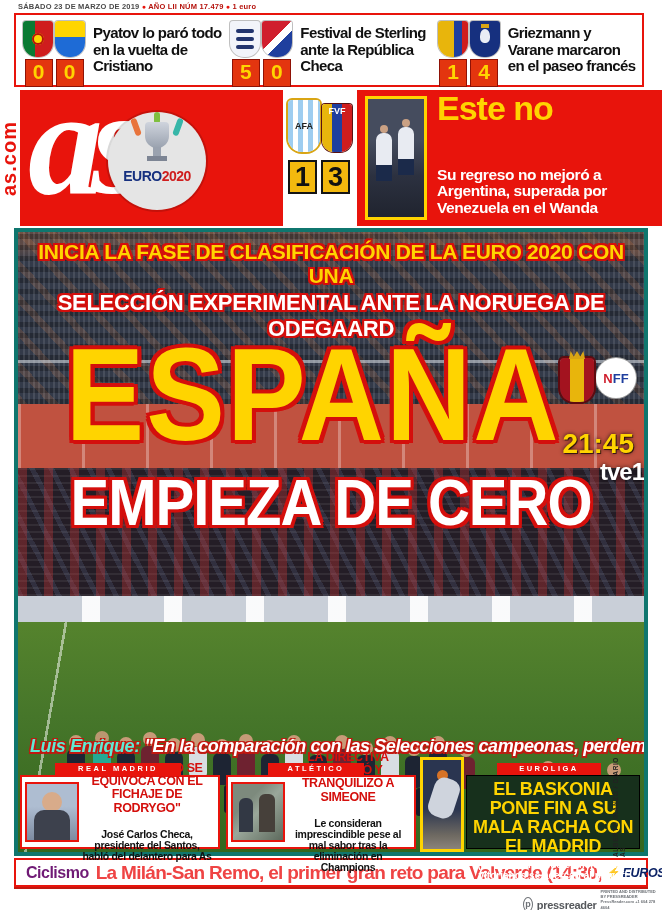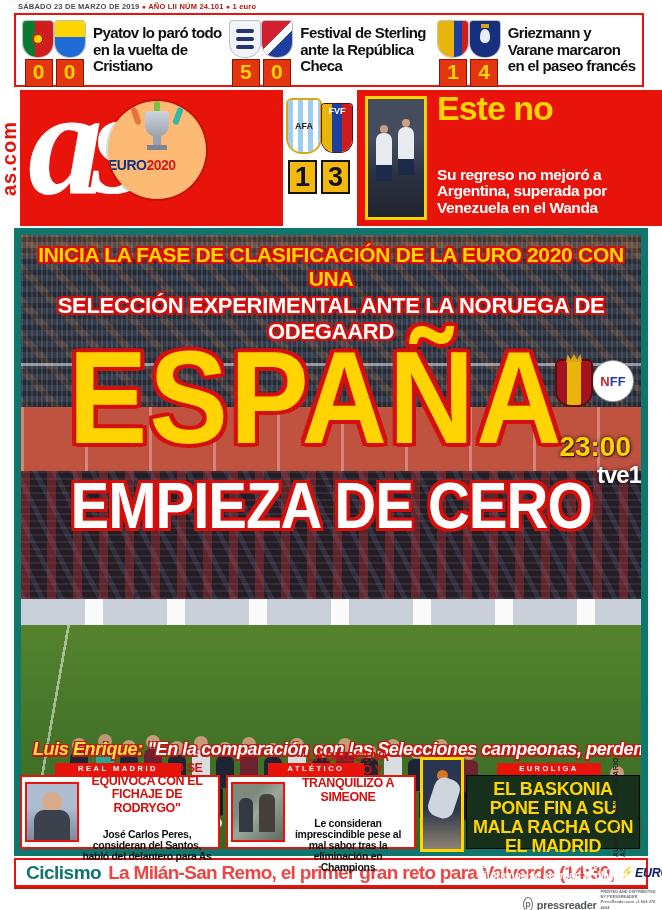--- a/index.html
+++ b/index.html
@@ -39,22 +39,22 @@
   .theadline{font-weight:bold;font-size:15px;line-height:1.1;color:#101010;letter-spacing:-.6px;
              padding-top:6px;}
 
   
   .ascom{position:absolute;left:-2px;top:92px;height:134px;width:22px;
          writing-mode:vertical-rl;transform:rotate(180deg);text-align:center;
          color:#e8140c;font-weight:bold;font-size:20px;letter-spacing:1px;}
   .asbox{position:absolute;left:20px;top:90px;width:263px;height:136px;background:#e8140c;overflow:hidden;}
   .aslogo{position:absolute;left:8px;top:-34px;color:#fff;font-family:"Liberation Serif",serif;
           font-style:italic;font-weight:bold;font-size:150px;letter-spacing:-12px;}
-  .eurobadge{position:absolute;left:88px;top:11px;width:98px;height:98px;border-radius:50%;
-             background:#fdba74;box-shadow:0 0 0 2px rgba(0,0,0,.15);overflow:hidden;}
+  .eurobadge{position:absolute;left:88px;top:22px;width:98px;height:98px;border-radius:50%;
+             background:#e5e5e5;box-shadow:0 0 0 2px rgba(0,0,0,.15);text-align:center;overflow:hidden;}
   .trophy{margin:8px auto 0;width:40px;height:46px;position:relative;}
   .trophy .cup{position:absolute;left:8px;top:2px;width:24px;height:26px;border-radius:4px 4px 12px 12px;
         background:linear-gradient(180deg,#cfd4dd,#9aa2af);}
   .trophy .stem{position:absolute;left:16px;top:27px;width:8px;height:9px;background:#9aa2af;}
   .trophy .base{position:absolute;left:10px;top:36px;width:20px;height:5px;background:#7d8594;}
   .trophy .ray1,.trophy .ray2,.trophy .ray3{position:absolute;top:-2px;width:6px;height:18px;border-radius:3px;}
   .trophy .ray1{left:-4px;background:#e8743c;transform:rotate(-20deg);}
   .trophy .ray2{left:38px;background:#37b6a8;transform:rotate(20deg);}
   .trophy .ray3{left:17px;top:-8px;height:12px;background:#7fbf3f;}
   .eurotext{font-weight:bold;font-size:14px;letter-spacing:-.5px;margin-top:2px;}
@@ -81,21 +81,21 @@
   .messiphoto .fig:after{content:"";position:absolute;left:4px;top:-8px;width:8px;height:8px;border-radius:50%;background:#caa184;}
   .messiphoto .fig.f1{left:8px;top:34px;} .messiphoto .fig.f2{left:30px;top:28px;}
   .messiphoto .shorts{position:absolute;width:16px;height:16px;background:#1b2a4a;}
   .messiphoto .s1{left:8px;top:66px;} .messiphoto .s2{left:30px;top:60px;}
   .messititle{position:absolute;left:80px;top:2px;color:#ffd400;font-weight:bold;font-size:34px;
         line-height:.98;letter-spacing:-1px;}
   .messisub{position:absolute;left:80px;top:77px;width:205px;color:#fff;font-weight:bold;font-size:15.5px;
         line-height:1.06;letter-spacing:-.4px;}
 
   
-  .photo{position:absolute;left:14px;top:228px;width:634px;height:628px;border:7px solid #0f766e;
+  .photo{position:absolute;left:14px;top:228px;width:634px;height:628px;border:4px solid #0f766e;
          box-sizing:border-box;overflow:hidden;background:#2e3442;}
   .crowd-upper{position:absolute;left:0;top:0;width:100%;height:172px;background-color:#333a49;
       background-image:
         repeating-linear-gradient(90deg,rgba(255,255,255,.10) 0 2px,transparent 2px 5px),
         repeating-linear-gradient(0deg,rgba(0,0,0,.28) 0 5px,transparent 5px 11px),
         repeating-linear-gradient(47deg,rgba(214,120,60,.18) 0 7px,transparent 7px 23px),
         linear-gradient(180deg,rgba(214,120,60,.25) 0 14px,transparent 30px);}
   .rail{position:absolute;left:0;top:128px;width:100%;height:3px;background:rgba(220,225,232,.55);}
   .fascia{position:absolute;left:0;top:172px;width:100%;height:64px;
       background:linear-gradient(180deg,#d4ante 0,#d4634a 0,#c05240 55%,#a84436 100%);
@@ -139,21 +139,21 @@
   .c-nff{width:40px;height:40px;border-radius:50%;background:#fff;box-shadow:0 0 0 1px #999;
       display:flex;align-items:center;justify-content:center;font-weight:bold;font-size:13px;}
   .c-nff .n{color:#d01f2e;} .c-nff .f{color:#1f3f9e;}
   .matchtime{position:absolute;right:10px;top:196px;color:#ffd400;font-weight:bold;font-size:28px;
       text-shadow:0 0 4px rgba(0,0,0,.8),1px 1px 0 rgba(0,0,0,.6);}
   .matchchannel{position:absolute;right:0;top:226px;color:#fff;font-weight:bold;font-size:24px;
       letter-spacing:-1px;text-shadow:0 0 4px rgba(0,0,0,.8);}
 
   .quoteline{position:absolute;left:12px;top:504px;font-style:italic;font-weight:bold;font-size:18px;
       letter-spacing:-.4px;white-space:nowrap;}
-  .quoteline .qa{color:#fde047;
+  .quoteline .qa{color:#5eead4;
       text-shadow:-1.5px -1.5px 0 #c3170f,1.5px -1.5px 0 #c3170f,-1.5px 1.5px 0 #c3170f,1.5px 1.5px 0 #c3170f;margin-top:44px;}
   .quoteline .qt{color:#fff;
       text-shadow:-1.5px -1.5px 0 #c3170f,1.5px -1.5px 0 #c3170f,-1.5px 1.5px 0 #c3170f,1.5px 1.5px 0 #c3170f;}
 
   
   .secthead{position:absolute;height:12px;background:#e8140c;color:#fff;font-weight:bold;font-size:7.5px;
       letter-spacing:2.5px;text-align:center;line-height:12px;z-index:4;}
   .sh-rm{left:55px;top:763px;width:126px;}
   .sh-atl{left:268px;top:763px;width:96px;}
   .sh-eur{left:497px;top:763px;width:104px;}
@@ -182,42 +182,42 @@
   .eurhl{color:#ffd400;font-weight:bold;font-size:18px;line-height:1.05;letter-spacing:-.4px;}
   .eursub{color:#fff;font-weight:bold;font-size:10px;line-height:1.1;margin-top:3px;}
 
   .credit{position:absolute;left:612px;top:745px;height:112px;writing-mode:vertical-rl;
       transform:rotate(180deg);font-size:6.5px;font-weight:bold;color:#222;letter-spacing:.6px;z-index:5;}
 
   
   .footbar{position:absolute;left:14px;top:858px;width:634px;height:29px;background:#fff;
       border:2px solid #e8140c;box-shadow:0 2px 0 #c3170f;box-sizing:border-box;
       display:flex;align-items:center;padding-left:10px;white-space:nowrap;}
-  .fsection{color:#0f766e;font-weight:bold;font-size:19px;letter-spacing:-.5px;margin-right:7px;}
+  .fsection{color:#701a75;font-weight:bold;font-size:16px;letter-spacing:-.5px;margin-right:7px;}
   .ftext{color:#ef4444;font-weight:bold;font-size:19px;letter-spacing:-.7px;}
   .eurosport{display:inline-flex;align-items:center;margin:0 3px 0 6px;}
   .eurosport .bolt{color:#0b2265;font-size:11px;margin-right:1px;}
   .eurosport .word{color:#0b2265;font-weight:bold;font-style:italic;font-size:12.5px;letter-spacing:-.3px;}
 
   
   .pressreader{position:absolute;left:523px;top:889px;display:flex;align-items:center;gap:4px;}
   .prlogo{width:13px;height:13px;border:1.5px solid #6e7277;border-radius:50%;color:#6e7277;
       font-weight:bold;font-size:9px;line-height:12px;text-align:center;}
   .prname{color:#55585c;font-weight:bold;font-size:11px;letter-spacing:-.3px;text-align:right;}
   .prlines{font-size:4px;color:#6e7277;line-height:1.3;font-weight:bold;}
 </style>
 </head>
 <body>
 
 <div class="page">
 
   <div class="dateline">
     <span>SÁBADO 23 DE MARZO DE 2019</span>
     <span class="dot">●</span>
-    <span class="num">AÑO LII NÚM 24.101</span>
+    <span class="num">AÑO LII NÚM 17.479</span>
     <span class="dot">●</span>
     <span class="num">1 euro</span>
   </div>
 
   <div class="topbox">
     <div class="tstory">
       <div class="tleft">
         <div class="crestrow">
           <div class="crest c-portugal"></div>
           <div class="crest c-ukraine"></div>
@@ -357,35 +357,35 @@
     <div class="bigtitle">ESPAÑA</div>
     <div class="subtitle">EMPIEZA DE CERO</div>
 
     <div class="matchcrests">
       <div class="c-spain"></div>
       <div class="c-nff">
         <span class="n">N</span>
           <span class="f">FF</span>
       </div>
     </div>
-    <div class="matchtime">23:00</div>
+    <div class="matchtime">21:45</div>
     <div class="matchchannel">tve1</div>
 
     <div class="quoteline">
       <span class="qa">Luis Enrique:</span>
       <span class="qt">"En la comparación con las Selecciones campeonas, perdemos siempre"</span>
     </div>
   </div>
 
   <div class="secthead sh-rm">REAL MADRID</div>
   <div class="storybox sb-rm">
     <div class="sphoto ph-rm"></div>
     <div class="stext">
       <div class="shl">"EL MADRID NO SE EQUIVOCA CON EL FICHAJE DE RODRYGO"</div>
-      <div class="ssub">José Carlos Peres, consideran del Santos, habló del delantero para As</div>
+      <div class="ssub">José Carlos Checa, presidente del Santos, habló del delantero para As</div>
     </div>
   </div>
 
   <div class="secthead sh-atl">ATLÉTICO</div>
   <div class="storybox sb-atl">
     <div class="sphoto ph-atl"></div>
     <div class="stext">
       <div class="shl">LA DIRECTIVA REFORZÓ Y TRANQUILIZÓ A SIMEONE</div>
       <div class="ssub">Le consideran imprescindible pese al mal sabor tras la eliminación en Champions</div>
     </div>

